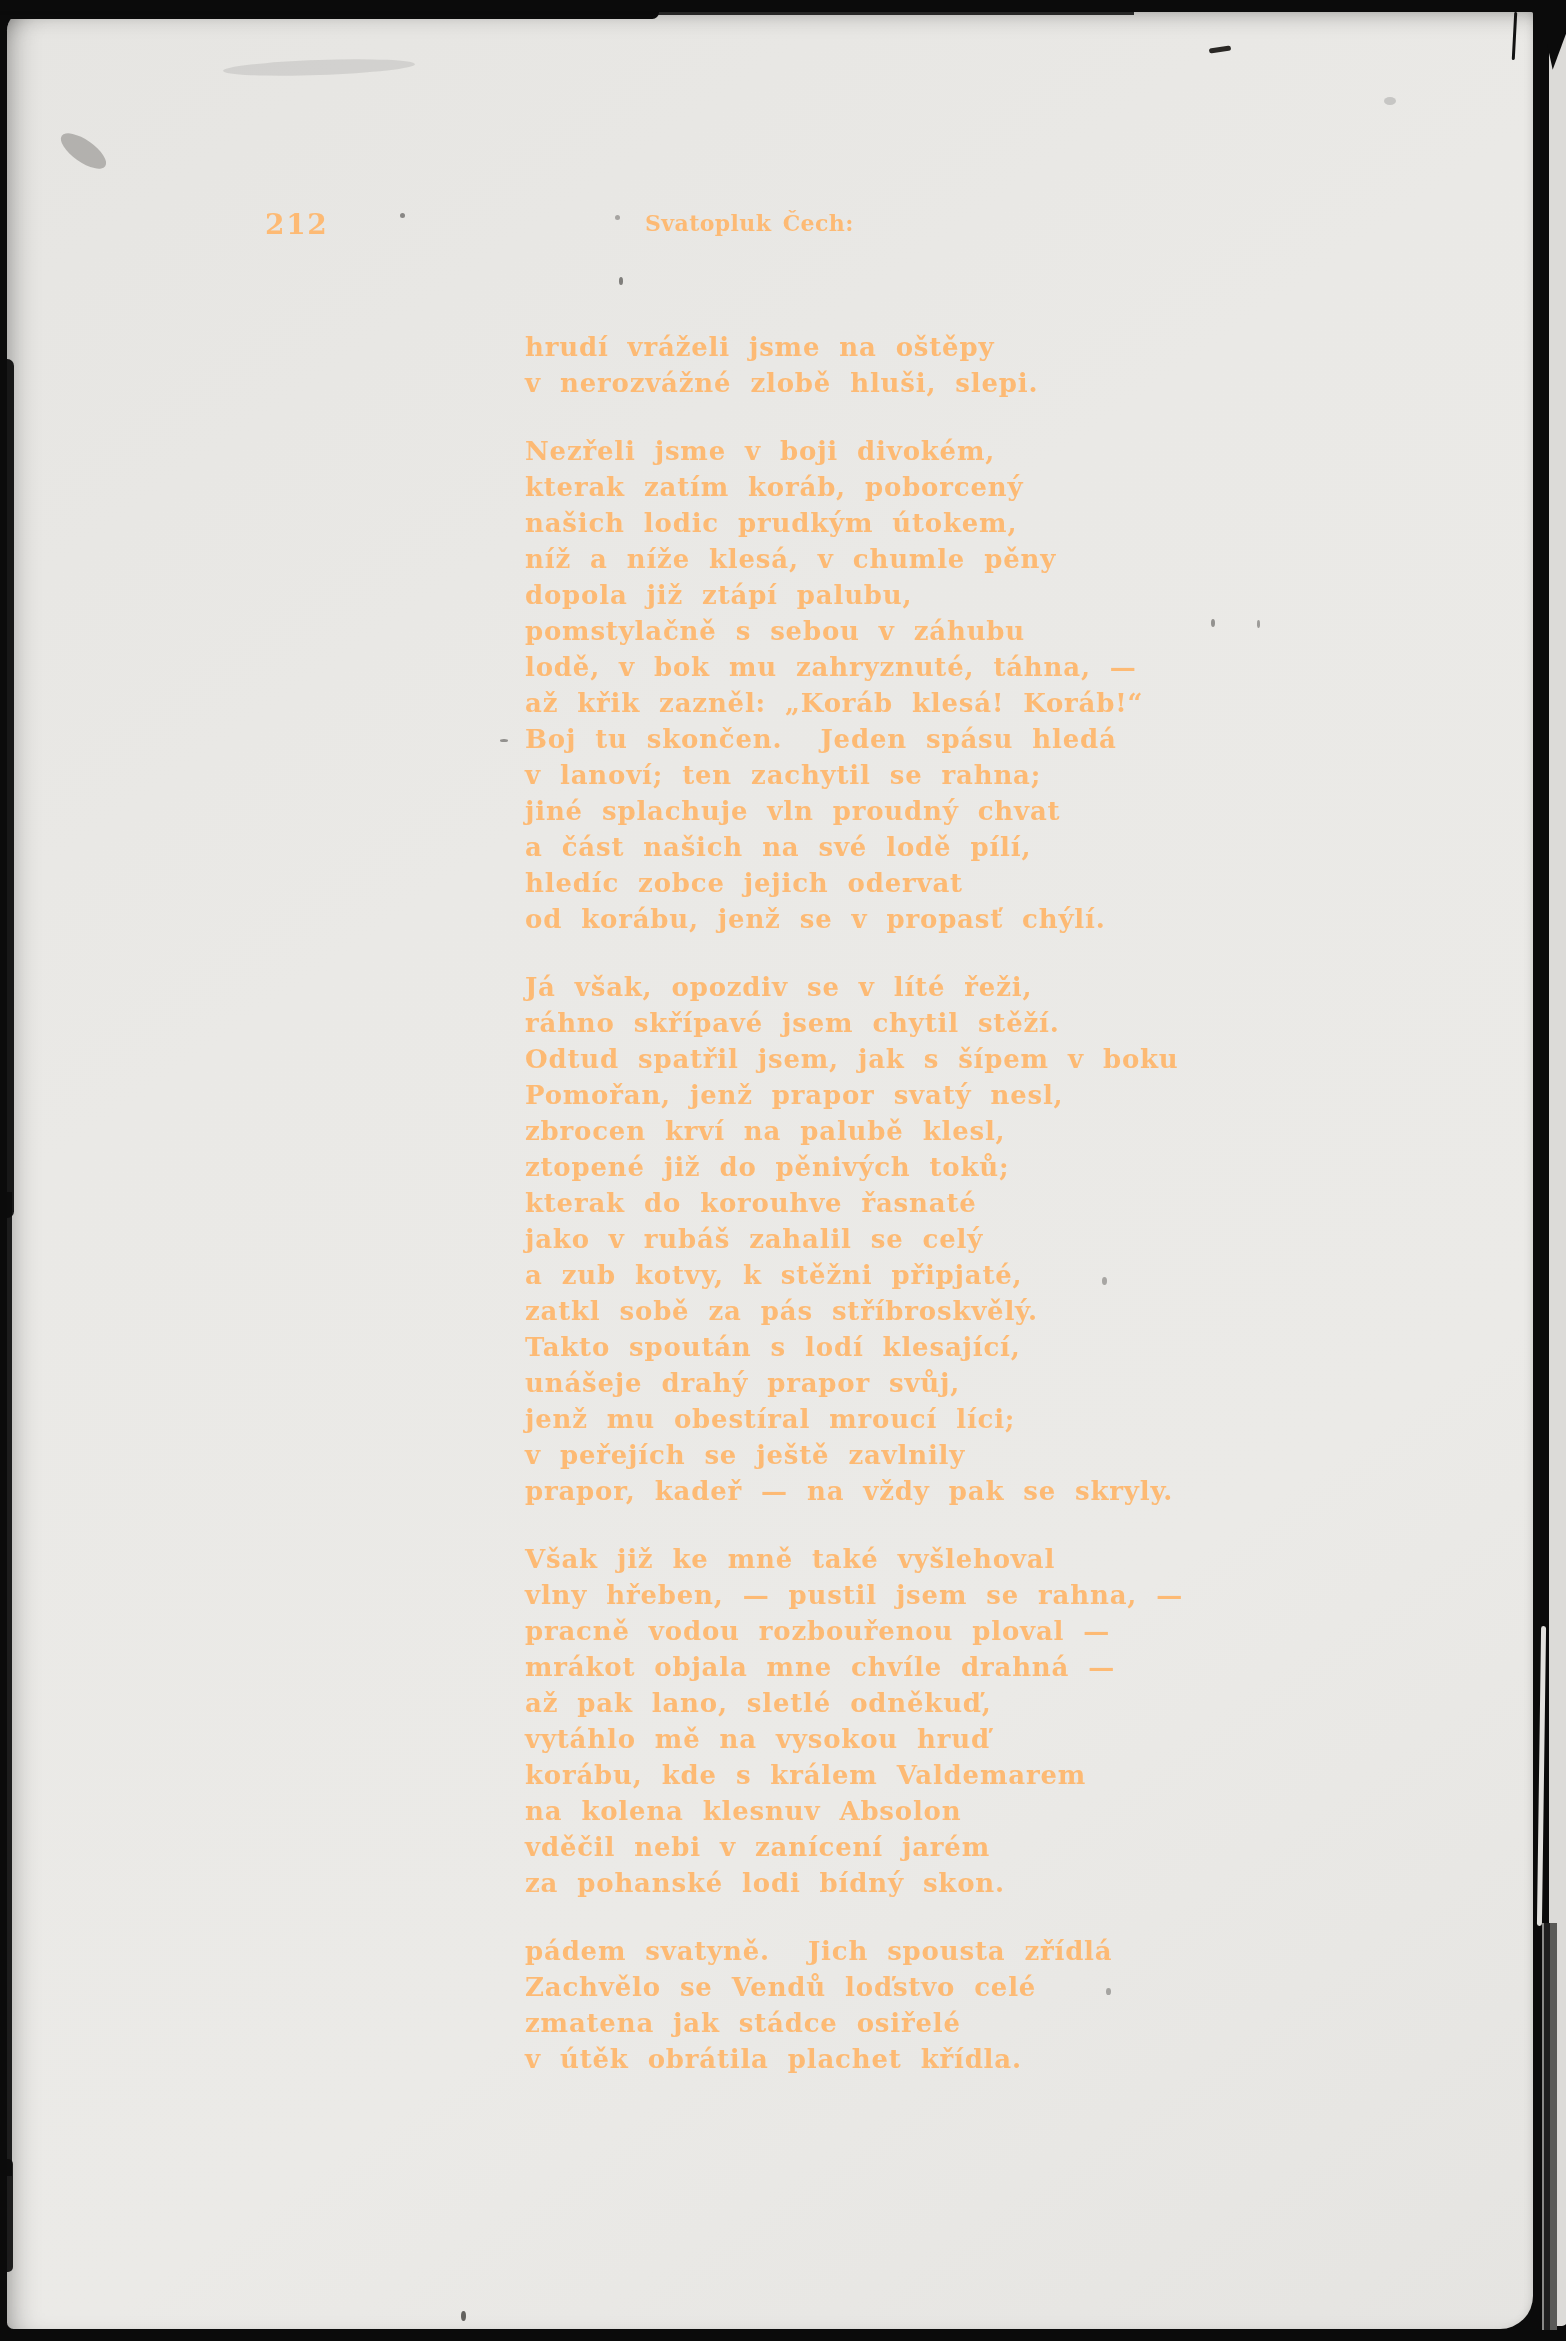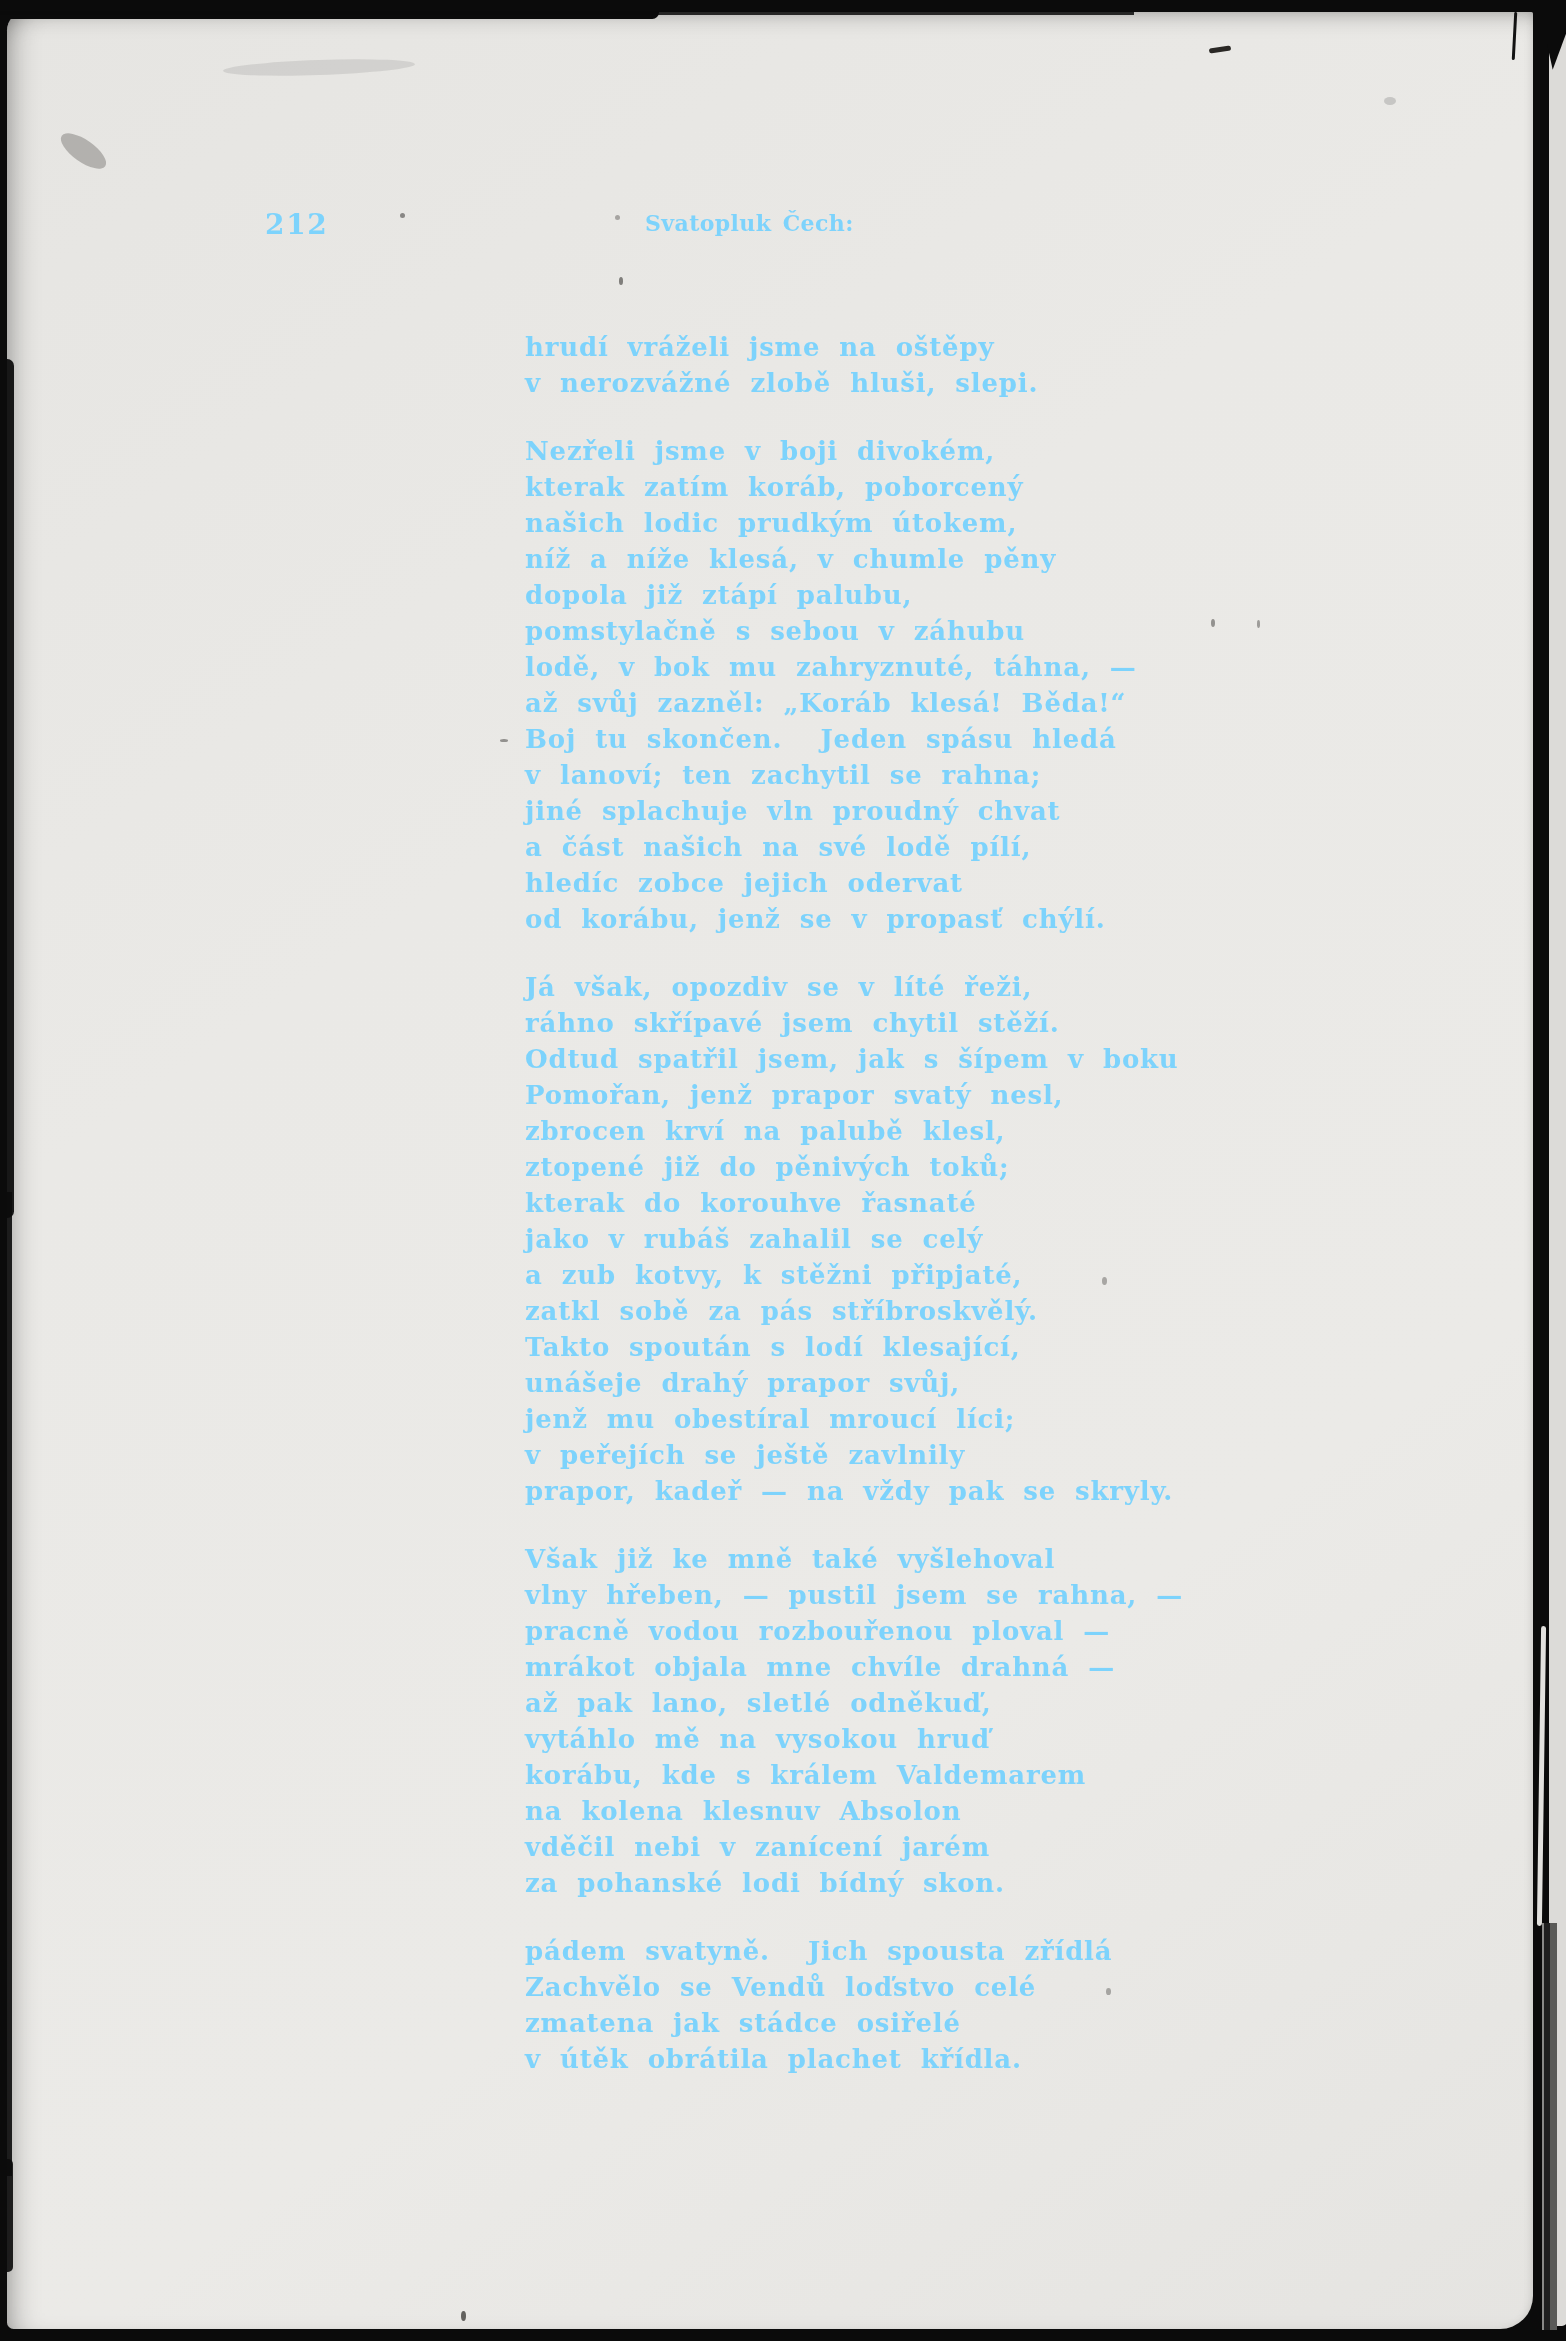--- a/index.html
+++ b/index.html
@@ -13,21 +13,21 @@
   
   #paper{
     position:absolute;
     left:6.7px;top:11.7px;width:1526px;height:2317px;
     background:linear-gradient(145deg,#e6e5e2 0%,#eae9e6 35%,#ebeae7 70%,#e5e4e1 100%);
     border-radius:18.3px 1.7px 33px 6.7px;
     box-shadow:inset 22px 0 32px -23px rgba(0,0,0,.45),
                inset 0 18.3px 28px -22px rgba(0,0,0,.40),
                inset -5px 0 11.7px -8.3px rgba(0,0,0,.25);
   }
-  .ink{color:#7dd3fc;}
+  .ink{color:#fdba74;}
   #page-number{
     position:absolute;left:265px;top:208px;
     font-size:28px;font-weight:700;letter-spacing:1.7px;
   }
   #running-title{
     position:absolute;left:645px;top:210px;
     font-size:22px;font-weight:700;letter-spacing:0.4px;word-spacing:3.3px;
   }
   #poem{
     position:absolute;left:525px;top:293px;
@@ -83,21 +83,21 @@
         <div class="line">v nerozvážné zlobě hluši, slepi.</div>
       </div>
       <div class="stanza">
         <div class="line">Nezřeli jsme v boji divokém,</div>
         <div class="line">kterak zatím koráb, poborcený</div>
         <div class="line">našich lodic prudkým útokem,</div>
         <div class="line">níž a níže klesá, v chumle pěny</div>
         <div class="line">dopola již ztápí palubu,</div>
         <div class="line">pomstylačně s sebou v záhubu</div>
         <div class="line">lodě, v bok mu zahryznuté, táhna, —</div>
-        <div class="line">až svůj zazněl: „Koráb klesá! Běda!“</div>
+        <div class="line">až křik zazněl: „Koráb klesá! Koráb!“</div>
         <div class="line">Boj tu skončen.  Jeden spásu hledá</div>
         <div class="line">v lanoví; ten zachytil se rahna;</div>
         <div class="line">jiné splachuje vln proudný chvat</div>
         <div class="line">a část našich na své lodě pílí,</div>
         <div class="line">hledíc zobce jejich odervat</div>
         <div class="line">od korábu, jenž se v propasť chýlí.</div>
       </div>
       <div class="stanza">
         <div class="line">Já však, opozdiv se v líté řeži,</div>
         <div class="line">ráhno skřípavé jsem chytil stěží.</div>

